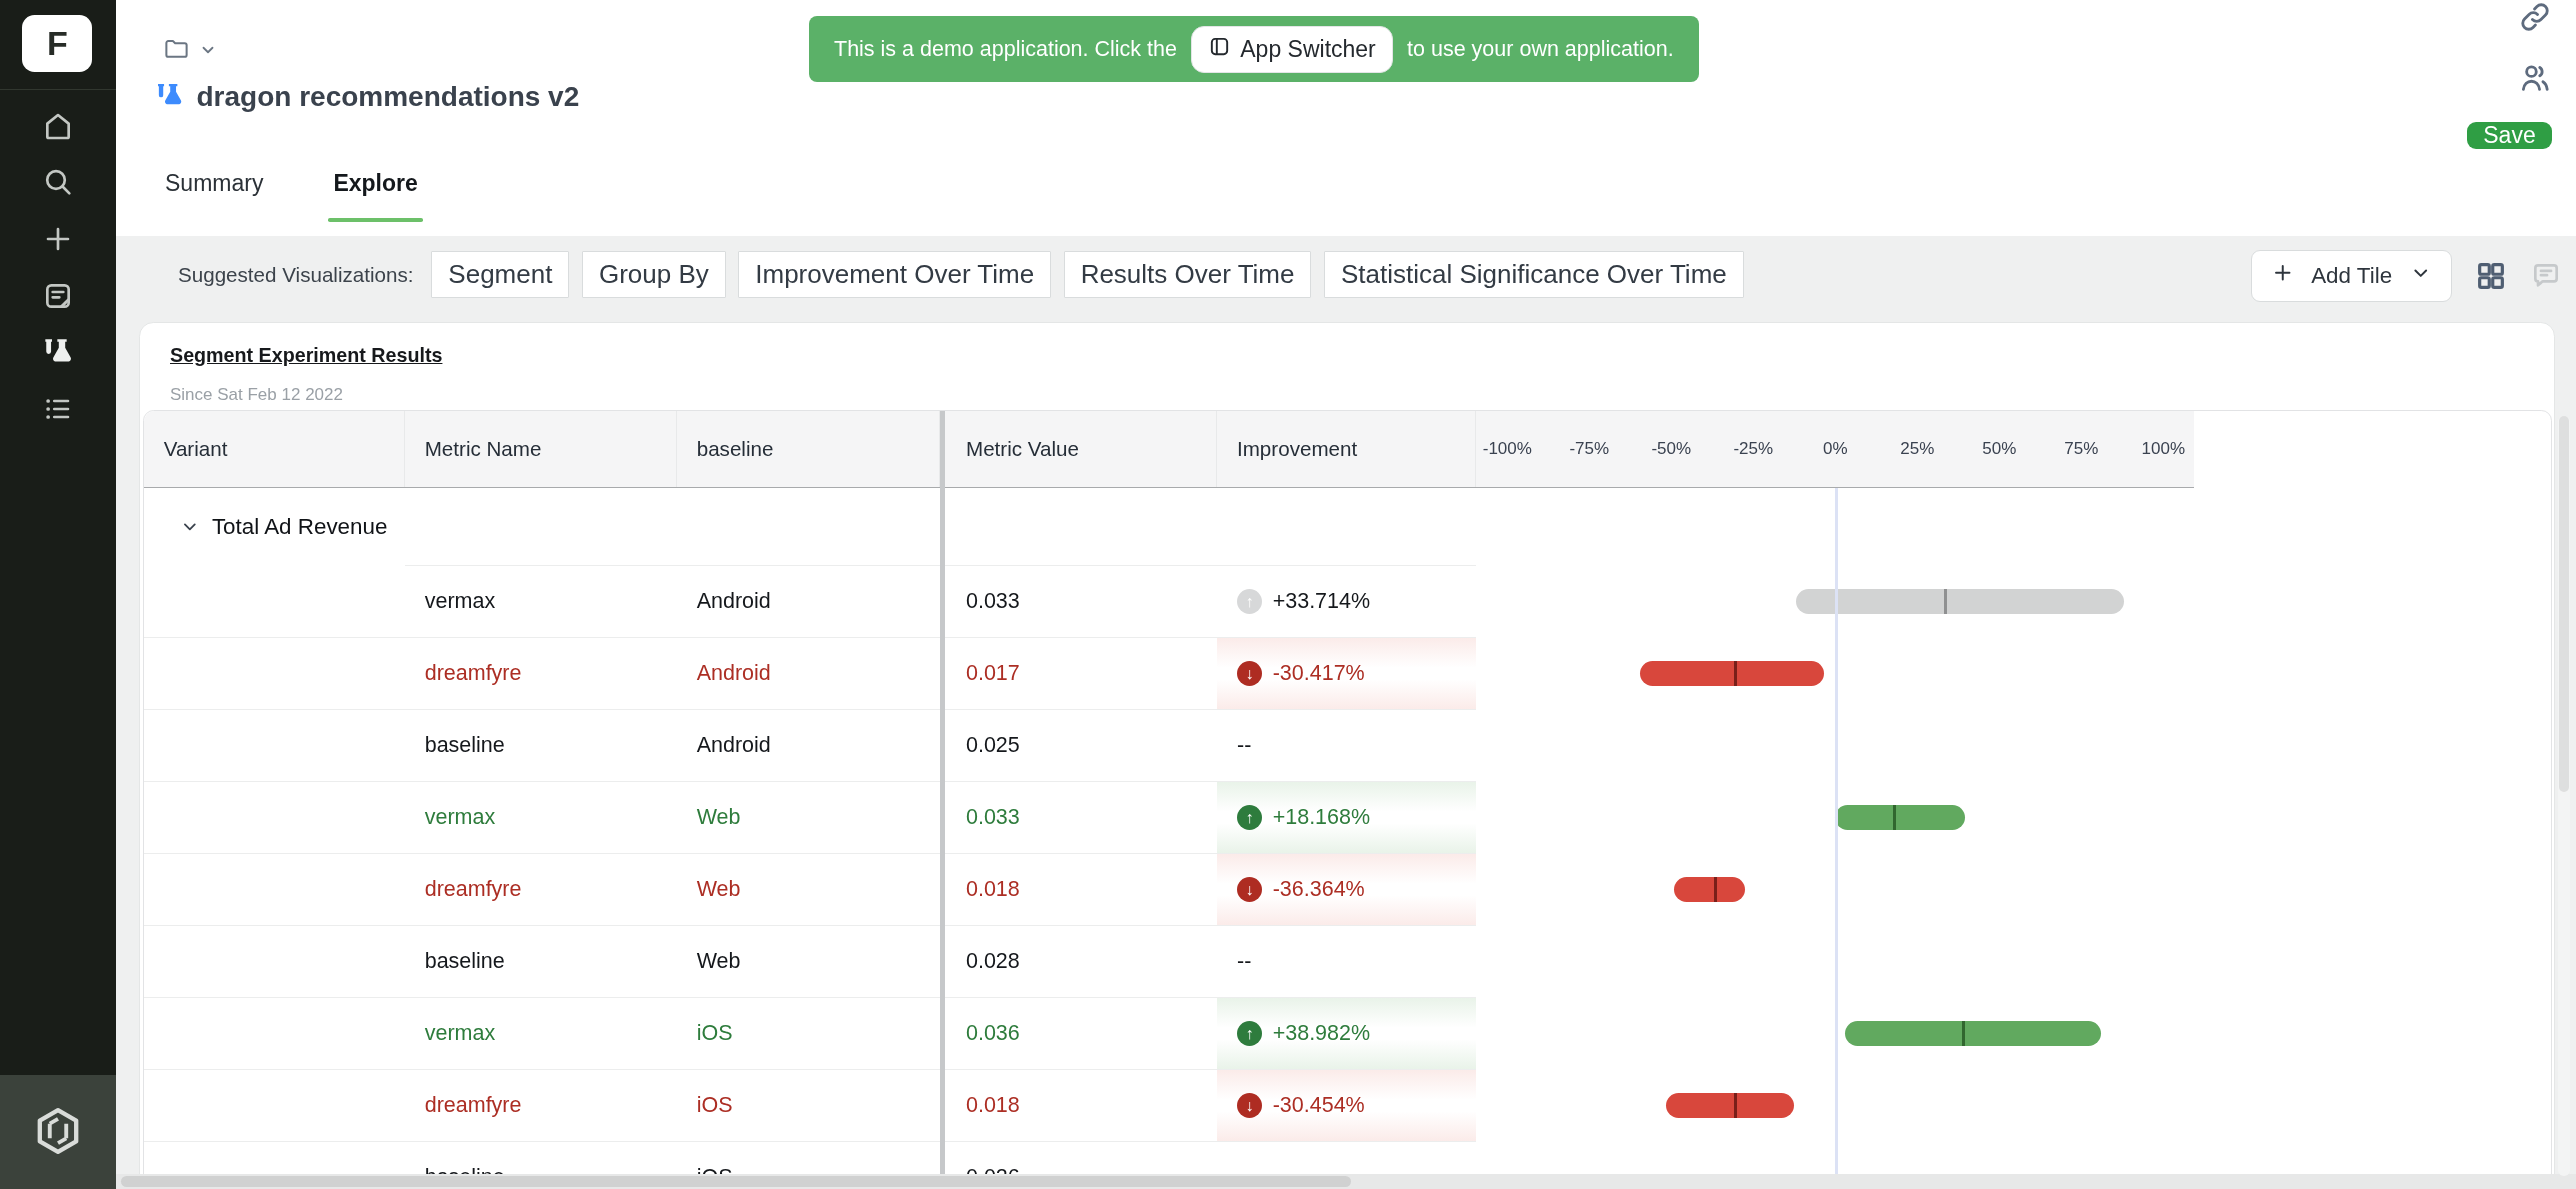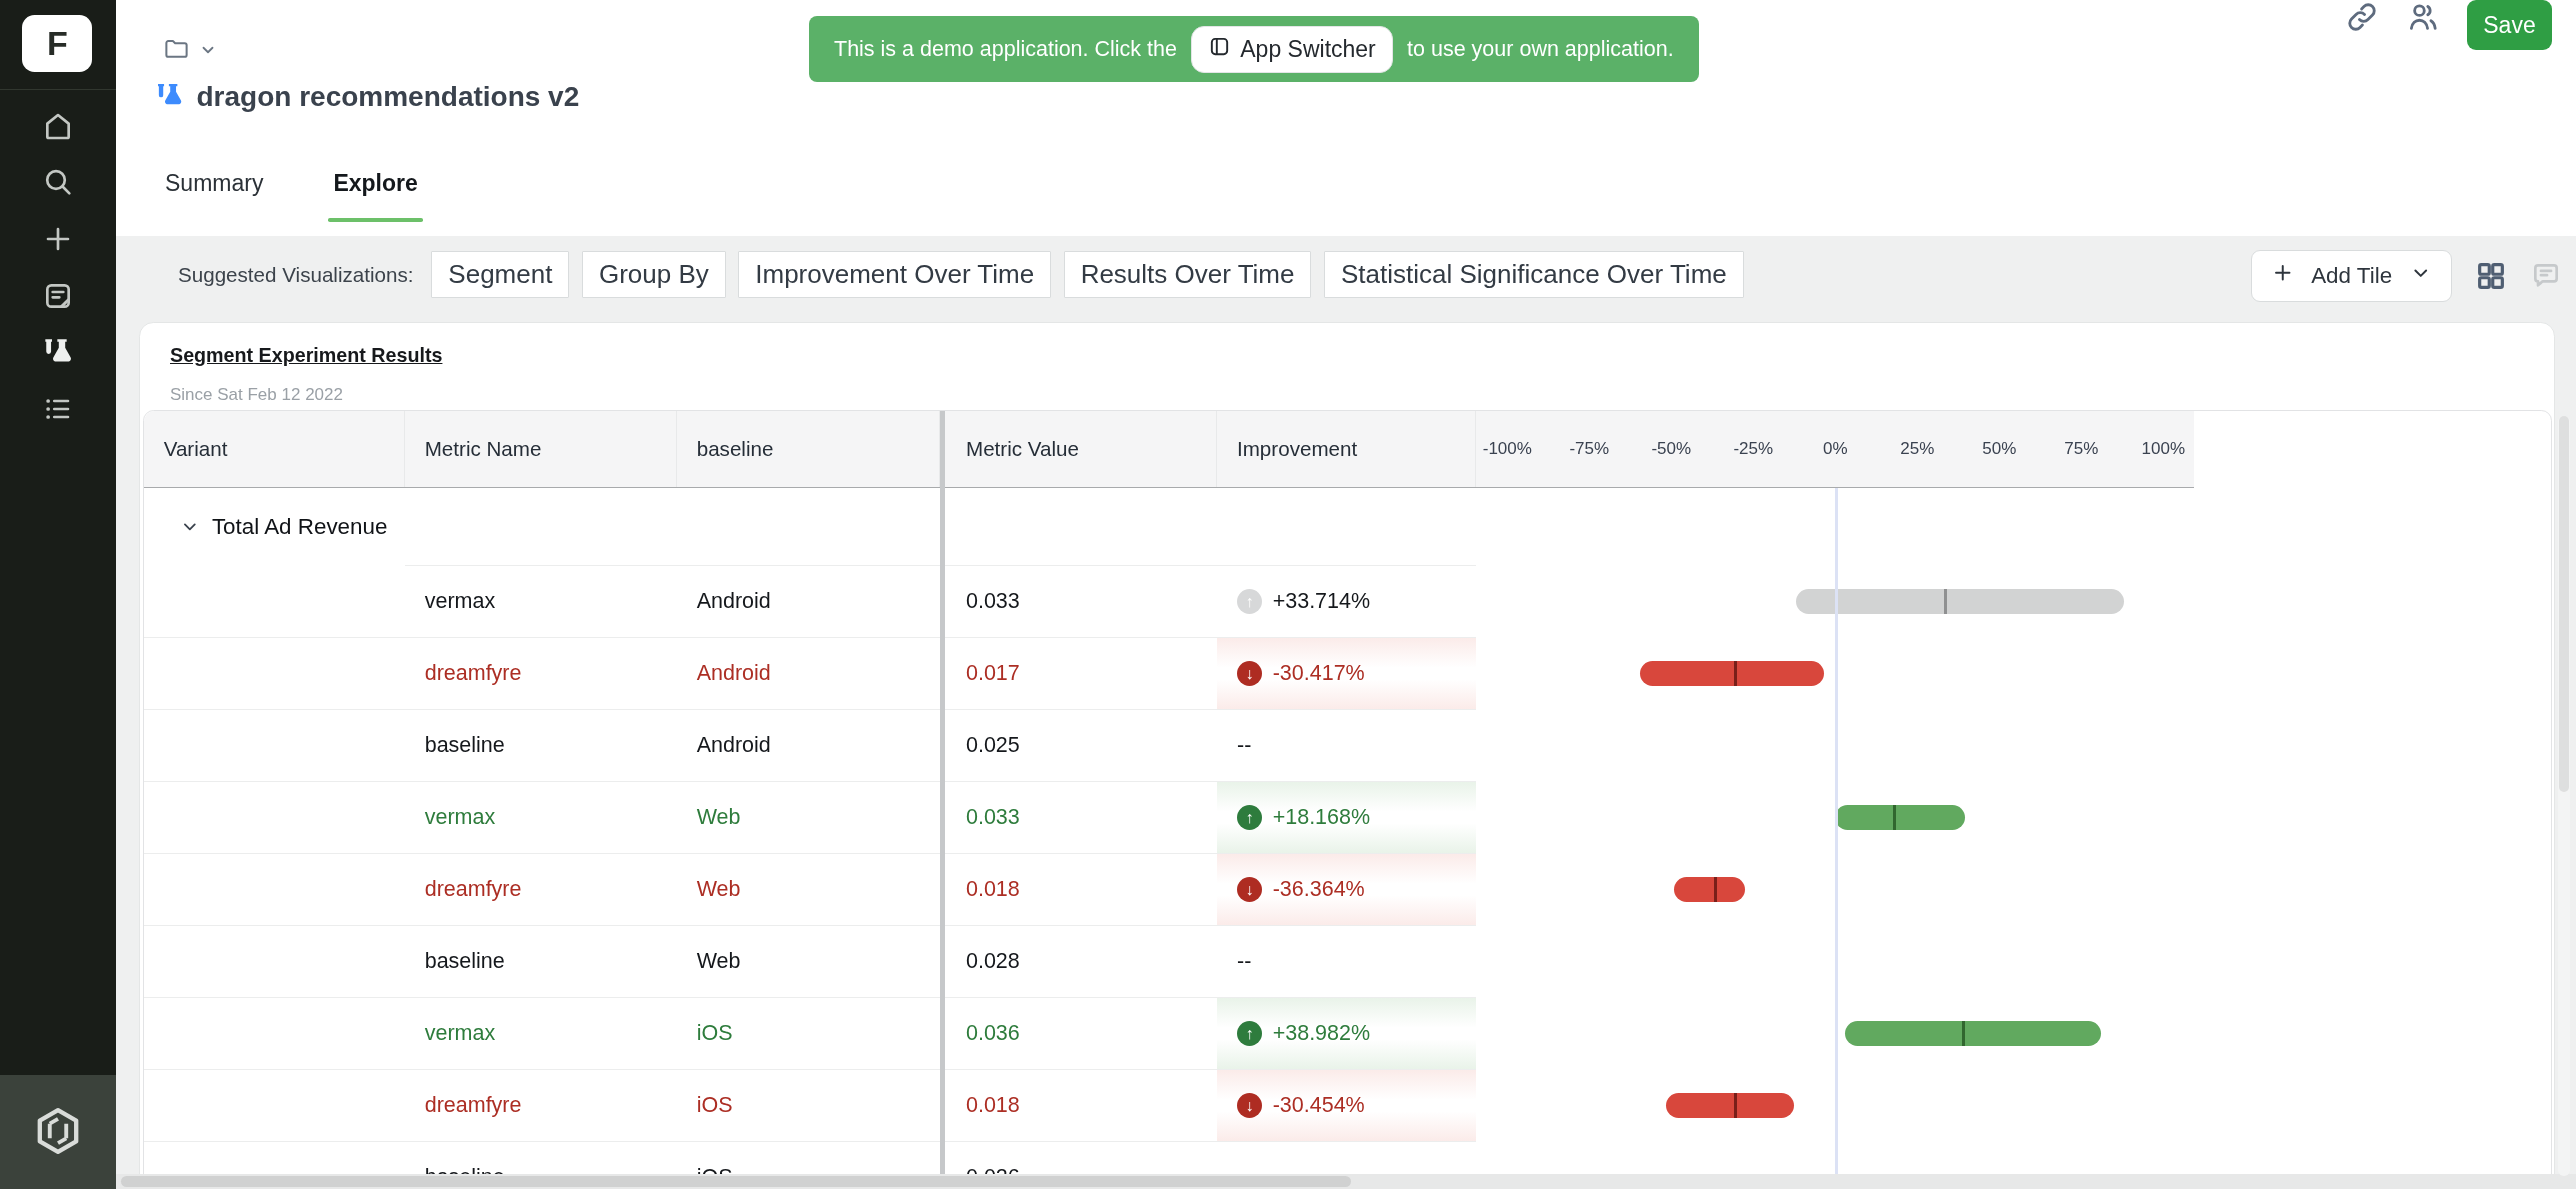--- a/index.html
+++ b/index.html
@@ -25,21 +25,21 @@
   .page-title-row { position:absolute; left:39px; top:81px; display:flex; align-items:center; gap:12.5px; }
   .page-title-row .flask { color:#3d8bfd; width:29px; height:30px; }
   .page-title { font-size:28px; font-weight:700; color:#3a424d; }
 
   .banner { position:absolute; left:693px; top:16px; height:66px; background:#5bb168; border-radius:8px;
             display:flex; align-items:center; gap:14.3px; padding:0 25px; color:#fff; font-size:21.5px; }
   .banner-btn { background:#fff; border:0.9px solid #e3e5e6; border-radius:13px; height:47px; padding:0 16px;
                 display:flex; align-items:center; gap:9px; color:#24292e; font-size:23px; cursor:pointer; }
   .banner-btn svg { width:23px; height:23px; }
 
-  .top-actions { position:absolute; right:24px; top:0; height:98px; display:flex; align-items:flex-start; gap:27px; }
+  .top-actions { position:absolute; right:24px; top:0; height:98px; display:flex; align-items:flex-end; gap:27px;flex-direction:column; }
   .icon-btn { color:#5e6b7e; cursor:pointer; display:flex; }
   .icon-btn svg { width:34px; height:34px; }
   .save-btn { width:85px; height:50px; background:#2f9e44; color:#fff; border:none; border-radius:9px; font-size:23px; font-family:inherit; cursor:pointer; }
 
   
   .tabs { position:absolute; left:165px; top:170px; display:flex; gap:70px; }
   .tab { font-size:23px; color:#2b3137; padding-bottom:25px; position:relative; cursor:pointer; }
   .tab.active { font-weight:700; color:#14181c; }
   .tab.active::after { content:""; position:absolute; left:-5.4px; right:-5.4px; bottom:0; height:4.5px; background:#6cc069; border-radius:1.8px; }
 

